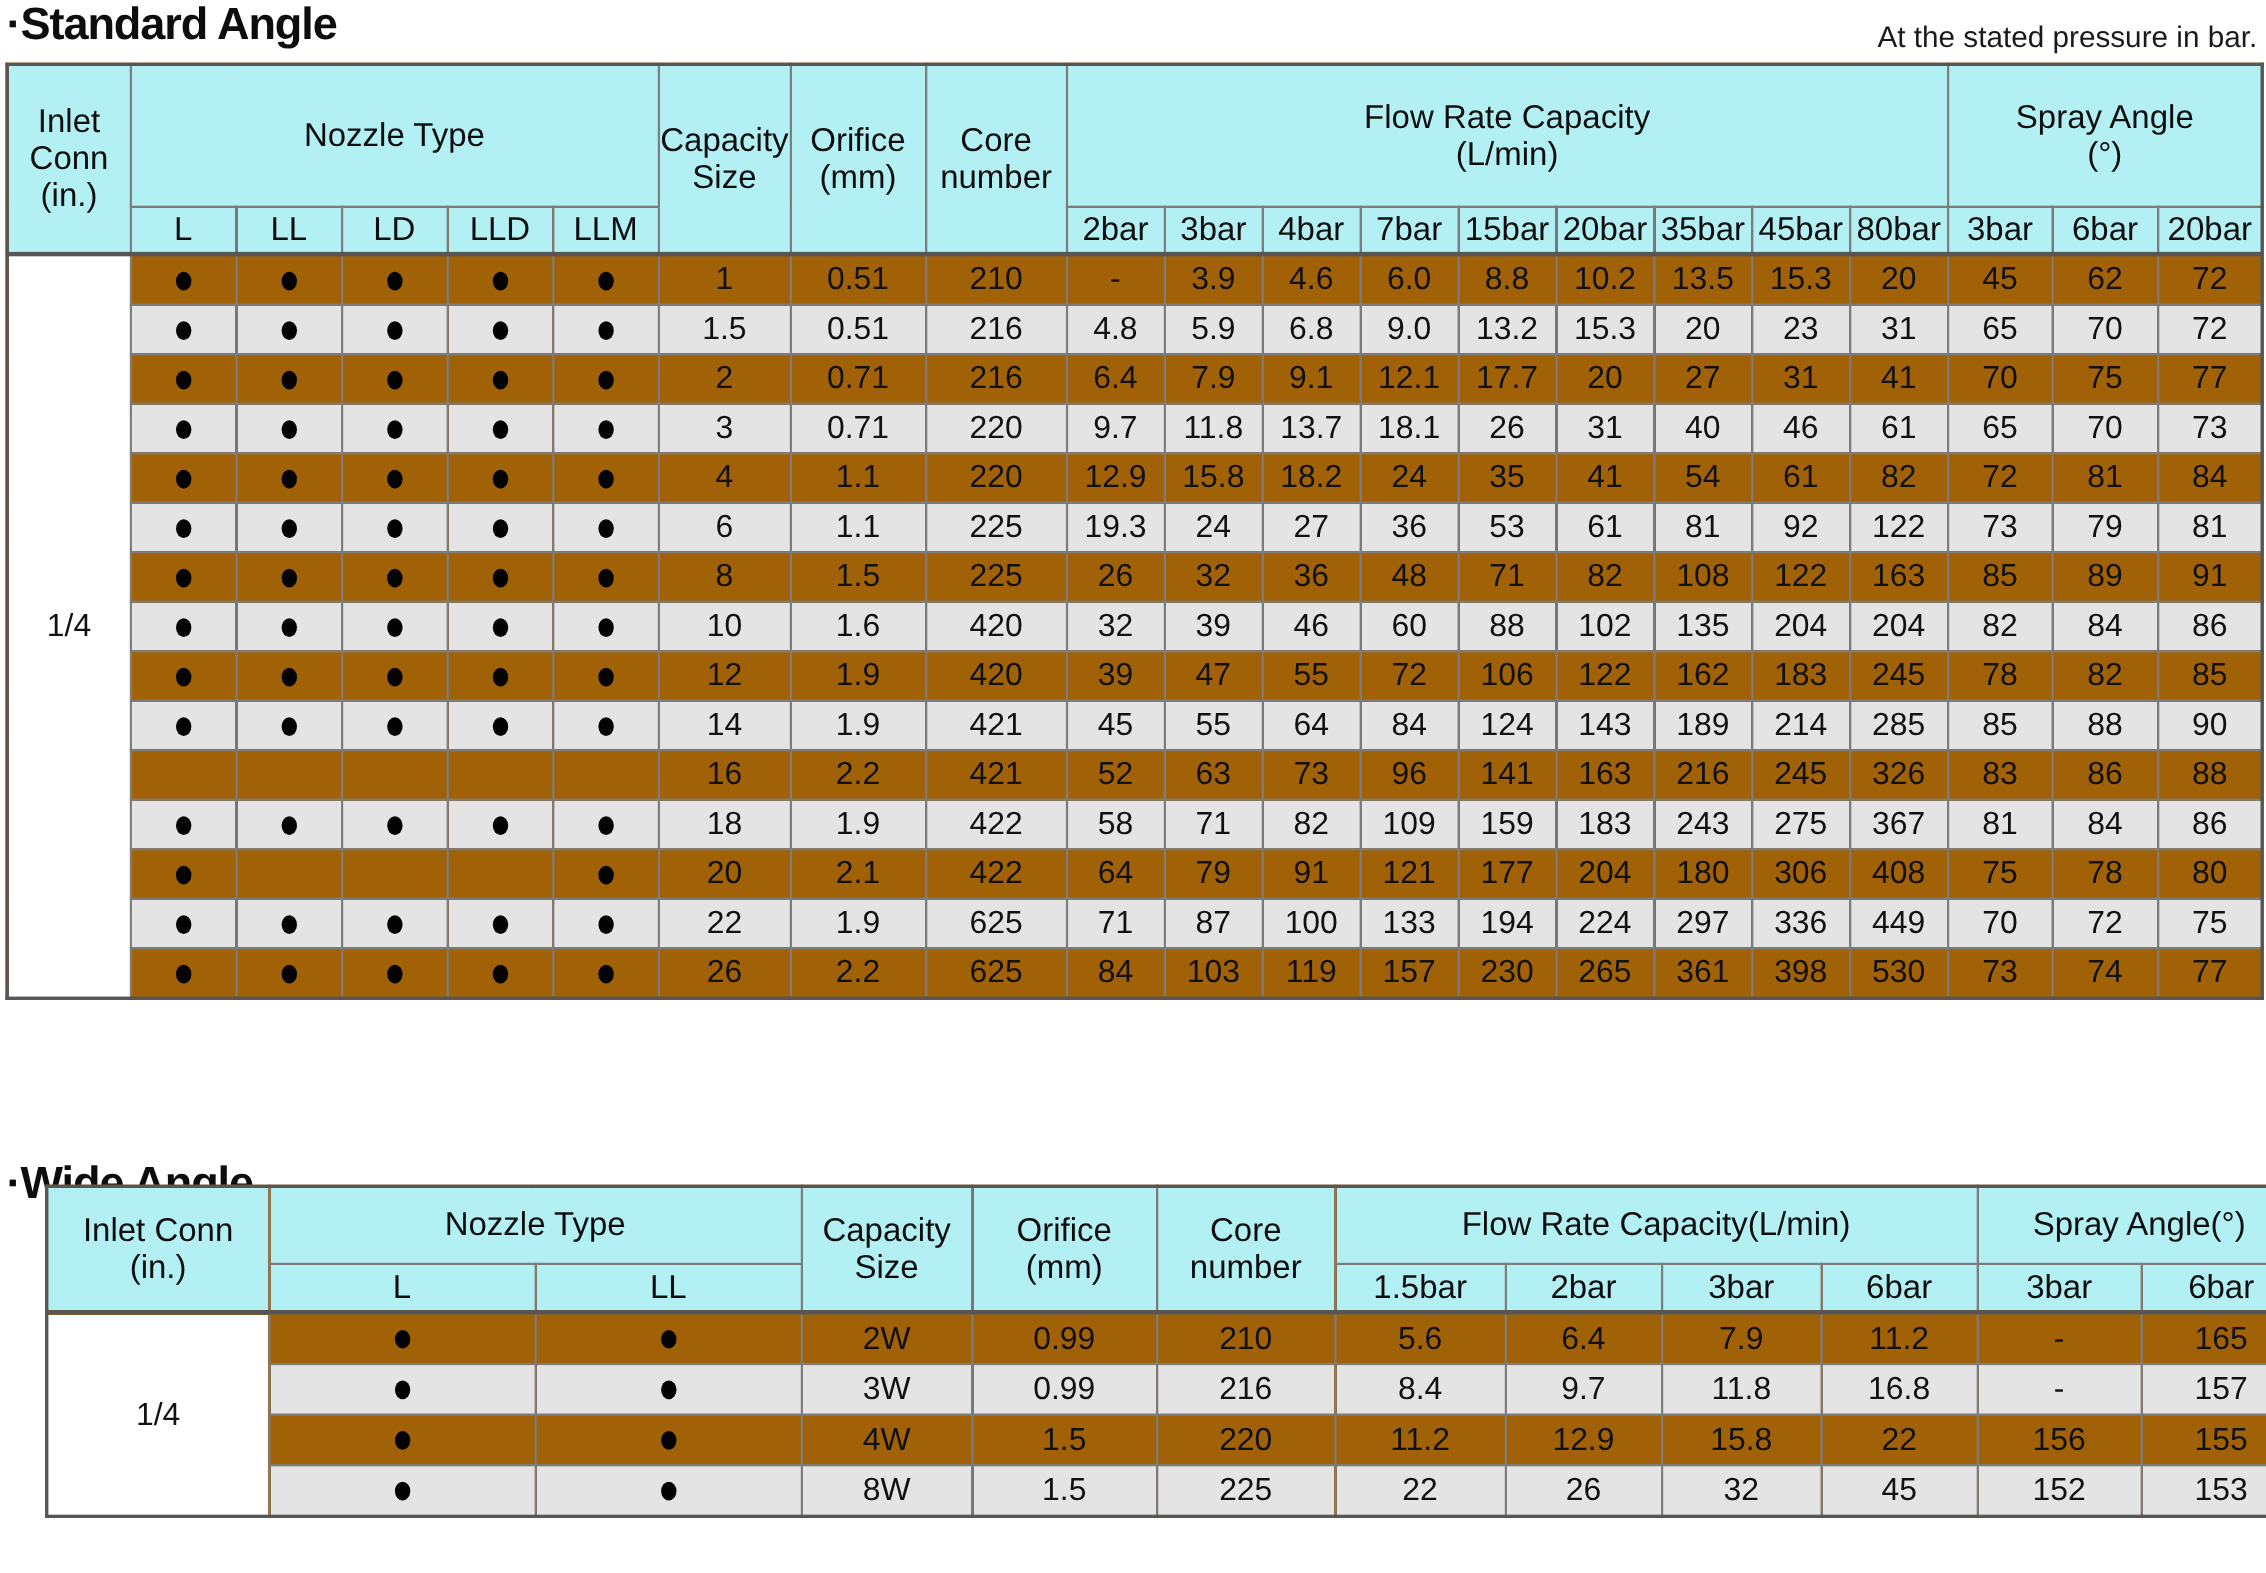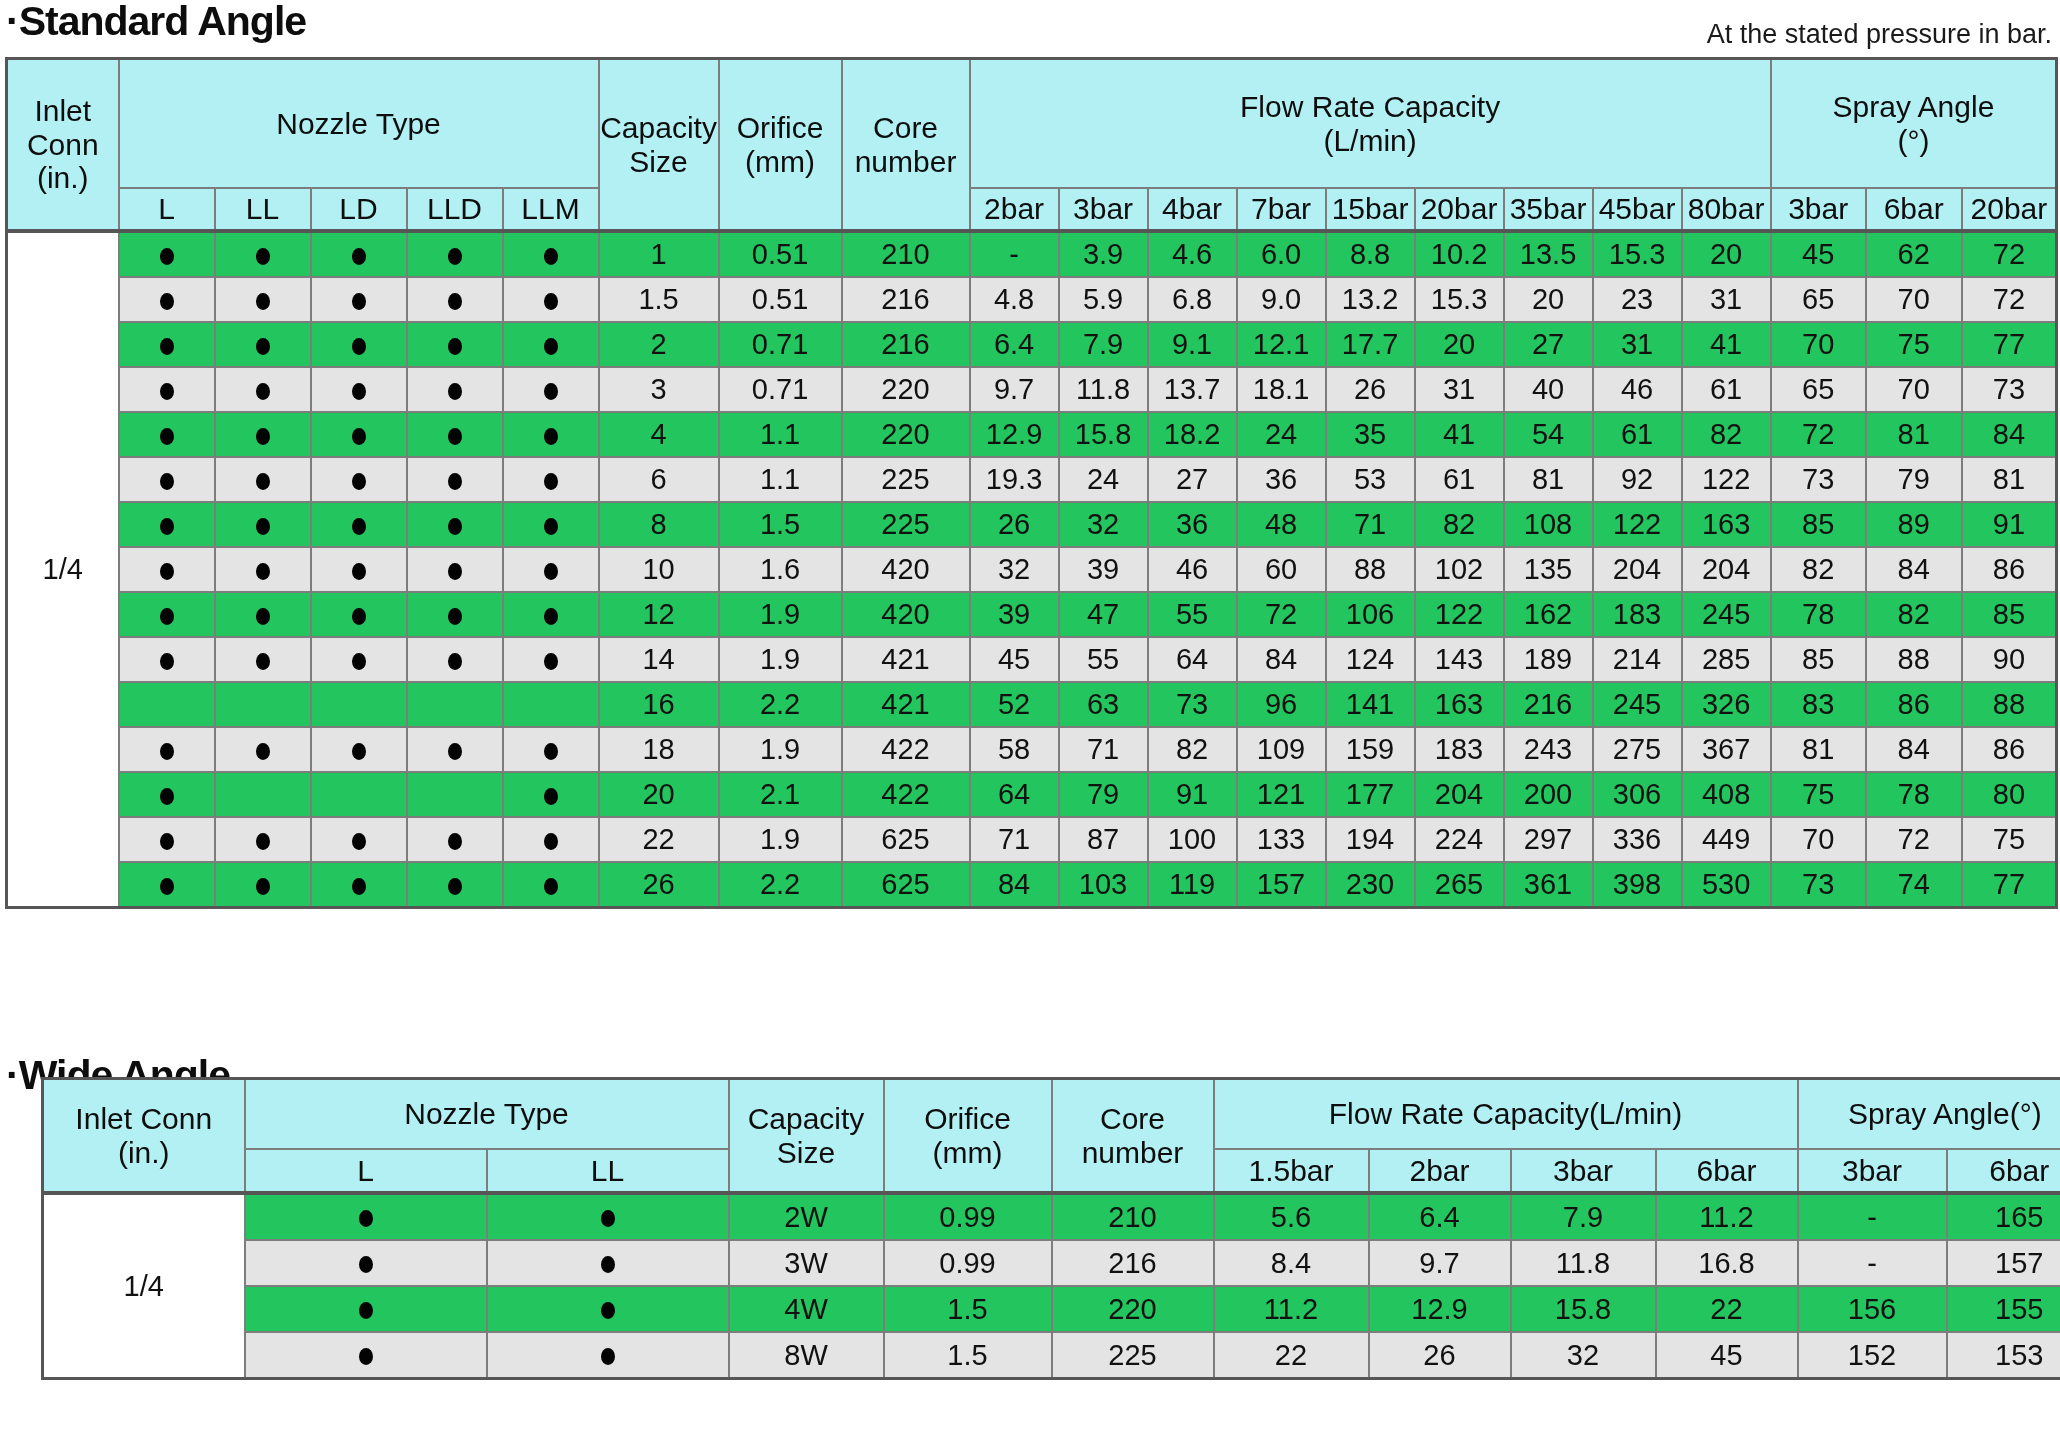--- a/index.html
+++ b/index.html
@@ -8,21 +8,21 @@
     font-family:"Liberation Sans",sans-serif;color:#111;overflow:hidden;
   }
   .title{font-weight:bold;font-size:41px;letter-spacing:-1px;color:#0d0d0d;white-space:nowrap;}
   .note{font-size:27px;color:#1a1a1a;white-space:nowrap;}
   .sec-head{position:absolute;left:6px;right:8px;}
   .sec-head .title{position:absolute;left:0;top:0;}
   .sec-head .note{position:absolute;right:0;bottom:0;}
   .head-std{top:-2px;height:52px;}
   .head-wide{top:1052px;height:62px;}
 
-  table.spec{border-collapse:collapse;table-layout:fixed;background:#22c55e;position:absolute;left:5px;}
+  table.spec{border-collapse:collapse;table-layout:fixed;background:#a16207;position:absolute;left:5px;}
   table.spec{border:3px solid #565656;}
   .spec th,.spec td{border:2px solid #7d7d7d;text-align:center;vertical-align:middle;padding:0;overflow:hidden;}
   .spec thead{border-bottom:4px solid #565656;}
   .spec thead th{background:#b2f0f4;font-weight:normal;font-size:30px;line-height:1.12;color:#0e0e0e;}
   .pre{white-space:pre-line;}
   .big{font-size:33px;}
   .small{font-size:25px;}
   .sub th{font-size:29px;}
 
   .std{top:57px;width:2050px;}
@@ -385,21 +385,21 @@
           <td><span class="dot"></span></td>
           <td>20</td>
           <td>2.1</td>
           <td>422</td>
           <td>64</td>
           <td>79</td>
           <td>91</td>
           <td>121</td>
           <td>177</td>
           <td>204</td>
-          <td>200</td>
+          <td>180</td>
           <td>306</td>
           <td>408</td>
           <td>75</td>
           <td>78</td>
           <td>80</td>
         </tr>
         <tr class="alt">
           <td><span class="dot"></span></td>
           <td><span class="dot"></span></td>
           <td><span class="dot"></span></td>

